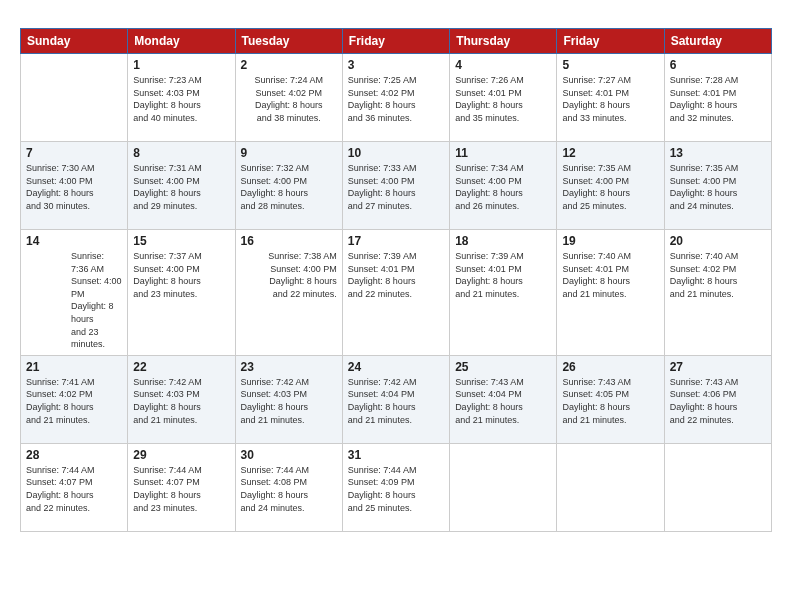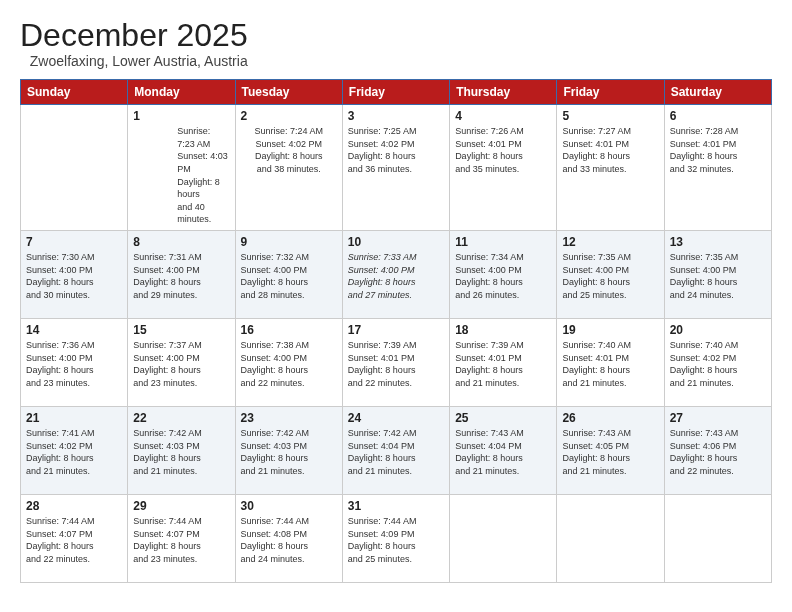--- a/index.html
+++ b/index.html
@@ -103,44 +103,40 @@
     }
     .row-white td {
       background: #ffffff;
     }
   </style>
 </head>
 <body>
 
 <div class="page">
   <div class="header">
-    <div class="title-area">
-      <div class="month-title">December 2025</div>
-      <div class="subtitle">Zwoelfaxing, Lower Austria, Austria</div>
-    </div>
   </div>
 
   <table class="calendar">
     <thead>
       <tr>
         <th>Sunday</th>
         <th>Monday</th>
         <th>Tuesday</th>
         <th>Friday</th>
         <th>Thursday</th>
         <th>Friday</th>
         <th>Saturday</th>
       </tr>
     </thead>
     <tbody id="calendar-body">
     <tr class="row-white">
           <td class="empty-cell"></td>
           <td>
             <span class="day-number">1</span>
-            <div class="day-info" style="white-space: pre-line; margin-left: 44px;">Sunrise: 7:23 AM
+            <div class="day-info" style="white-space: pre-line;">Sunrise: 7:23 AM
 Sunset: 4:03 PM
 Daylight: 8 hours
 and 40 minutes.</div>
           </td>
           <td>
             <span class="day-number">2</span>
             <div class="day-info" style="white-space: pre-line; text-align: center;">Sunrise: 7:24 AM
 Sunset: 4:02 PM
 Daylight: 8 hours
 and 38 minutes.</div>
@@ -191,21 +187,21 @@
           </td>
           <td>
             <span class="day-number">9</span>
             <div class="day-info" style="white-space: pre-line;">Sunrise: 7:32 AM
 Sunset: 4:00 PM
 Daylight: 8 hours
 and 28 minutes.</div>
           </td>
           <td>
             <span class="day-number">10</span>
-            <div class="day-info" style="white-space: pre-line; font-style: italic;">Sunrise: 7:33 AM
+            <div class="day-info" style="white-space: pre-line;">Sunrise: 7:33 AM
 Sunset: 4:00 PM
 Daylight: 8 hours
 and 27 minutes.</div>
           </td>
           <td>
             <span class="day-number">11</span>
             <div class="day-info" style="white-space: pre-line;">Sunrise: 7:34 AM
 Sunset: 4:00 PM
 Daylight: 8 hours
 and 26 minutes.</div>
@@ -221,35 +217,35 @@
             <span class="day-number">13</span>
             <div class="day-info" style="white-space: pre-line;">Sunrise: 7:35 AM
 Sunset: 4:00 PM
 Daylight: 8 hours
 and 24 minutes.</div>
           </td>
         </tr>
         <tr class="row-white">
           <td>
             <span class="day-number">14</span>
-            <div class="day-info" style="white-space: pre-line;">Sunrise: 7:36 AM
+            <div class="day-info" style="white-space: pre-line; margin-left: 45px;">Sunrise: 7:36 AM
 Sunset: 4:00 PM
 Daylight: 8 hours
 and 23 minutes.</div>
           </td>
           <td>
             <span class="day-number">15</span>
             <div class="day-info" style="white-space: pre-line;">Sunrise: 7:37 AM
 Sunset: 4:00 PM
 Daylight: 8 hours
 and 23 minutes.</div>
           </td>
           <td>
             <span class="day-number">16</span>
-            <div class="day-info" style="white-space: pre-line;">Sunrise: 7:38 AM
+            <div class="day-info" style="white-space: pre-line; text-align: right;">Sunrise: 7:38 AM
 Sunset: 4:00 PM
 Daylight: 8 hours
 and 22 minutes.</div>
           </td>
           <td>
             <span class="day-number">17</span>
             <div class="day-info" style="white-space: pre-line;">Sunrise: 7:39 AM
 Sunset: 4:01 PM
 Daylight: 8 hours
 and 22 minutes.</div>

